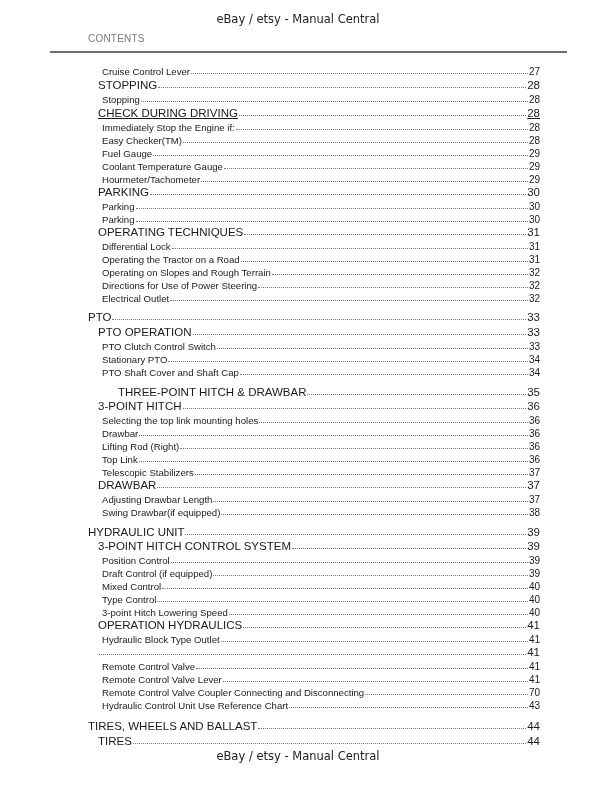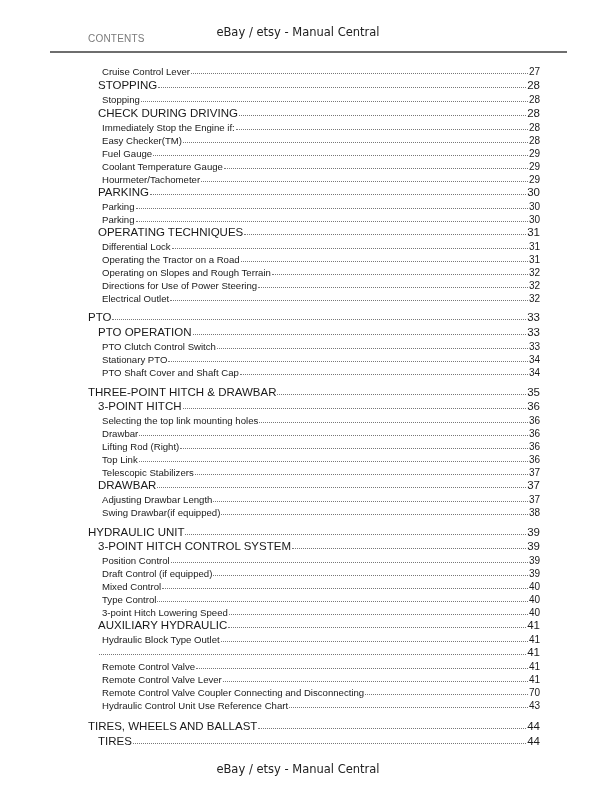--- a/index.html
+++ b/index.html
@@ -1,19 +1,19 @@
 <!DOCTYPE html>
 <html><head>
 <meta charset="utf-8">
 <style>
   html, body { margin: 0; padding: 0; background: #ffffff; }
   body { width: 612px; height: 792px; position: relative; overflow: hidden;
          font-family: "Liberation Sans", sans-serif; color: #1a1a1a; }
   .watermark { position: absolute; left: 0; width: 596px; text-align: center;
-               font-family: "DejaVu Sans", sans-serif; font-size: 11.5px; color: #222; margin-top: 13px; }
+               font-family: "DejaVu Sans", sans-serif; font-size: 11.5px; color: #222; }
   .wm-top { top: 12px; }
   .wm-bottom { top: 749px; }
   .contents-label { position: absolute; left: 88px; top: 33px; font-size: 10px;
                     color: #7a7a7a; letter-spacing: 0.2px; }
   .rule { position: absolute; left: 50px; top: 51px; width: 517px; height: 1.5px; background: #6e6e6e; }
   .toc { position: absolute; left: 0; top: 66px; width: 612px; }
   .entry { position: absolute; display: flex; align-items: baseline; right: 72px; white-space: nowrap; }
   .entry .title { flex: 0 0 auto; }
   .entry .dots { flex: 1 1 auto; overflow: hidden; color: #555; margin: 0 1px;
                  border-bottom: 1px dotted #777; height: 0; align-self: flex-end; margin-bottom: 3px; }
@@ -40,21 +40,21 @@
     <div class="entry lvl2" style="top: 13px;">
       <span class="title">STOPPING</span>
       <span class="dots"></span>
       <span class="page">28</span>
     </div>
     <div class="entry lvl3" style="top: 28px;">
       <span class="title">Stopping</span>
       <span class="dots"></span>
       <span class="page">28</span>
     </div>
-    <div class="entry lvl2" style="top: 41px;">
+    <div class="entry lvl2" style="top: 41px; text-decoration: underline;">
       <span class="title">CHECK DURING DRIVING</span>
       <span class="dots"></span>
       <span class="page">28</span>
     </div>
     <div class="entry lvl3" style="top: 56px;">
       <span class="title">Immediately Stop the Engine if:</span>
       <span class="dots"></span>
       <span class="page">28</span>
     </div>
     <div class="entry lvl3" style="top: 69px;">
@@ -140,21 +140,21 @@
     <div class="entry lvl3" style="top: 288px;">
       <span class="title">Stationary PTO</span>
       <span class="dots"></span>
       <span class="page">34</span>
     </div>
     <div class="entry lvl3" style="top: 301px;">
       <span class="title">PTO Shaft Cover and Shaft Cap</span>
       <span class="dots"></span>
       <span class="page">34</span>
     </div>
-    <div class="entry lvl1" style="top: 320px;">
+    <div class="entry lvl1" style="top: 320px; margin-left: 30px;">
       <span class="title">THREE-POINT HITCH &amp; DRAWBAR</span>
       <span class="dots"></span>
       <span class="page">35</span>
     </div>
     <div class="entry lvl2" style="top: 334px;">
       <span class="title">3-POINT HITCH</span>
       <span class="dots"></span>
       <span class="page">36</span>
     </div>
     <div class="entry lvl3" style="top: 349px;">
@@ -226,21 +226,21 @@
       <span class="title">Type Control</span>
       <span class="dots"></span>
       <span class="page">40</span>
     </div>
     <div class="entry lvl3" style="top: 541px;">
       <span class="title">3-point Hitch Lowering Speed</span>
       <span class="dots"></span>
       <span class="page">40</span>
     </div>
     <div class="entry lvl2" style="top: 553px;">
-      <span class="title">AUXILIARY HYDRAULIC</span>
+      <span class="title">OPERATION HYDRAULICS</span>
       <span class="dots"></span>
       <span class="page">41</span>
     </div>
     <div class="entry lvl3" style="top: 568px;">
       <span class="title">Hydraulic Block Type Outlet</span>
       <span class="dots"></span>
       <span class="page">41</span>
     </div>
     <div class="entry lvl2" style="top: 580px;">
       <span class="dots"></span>

